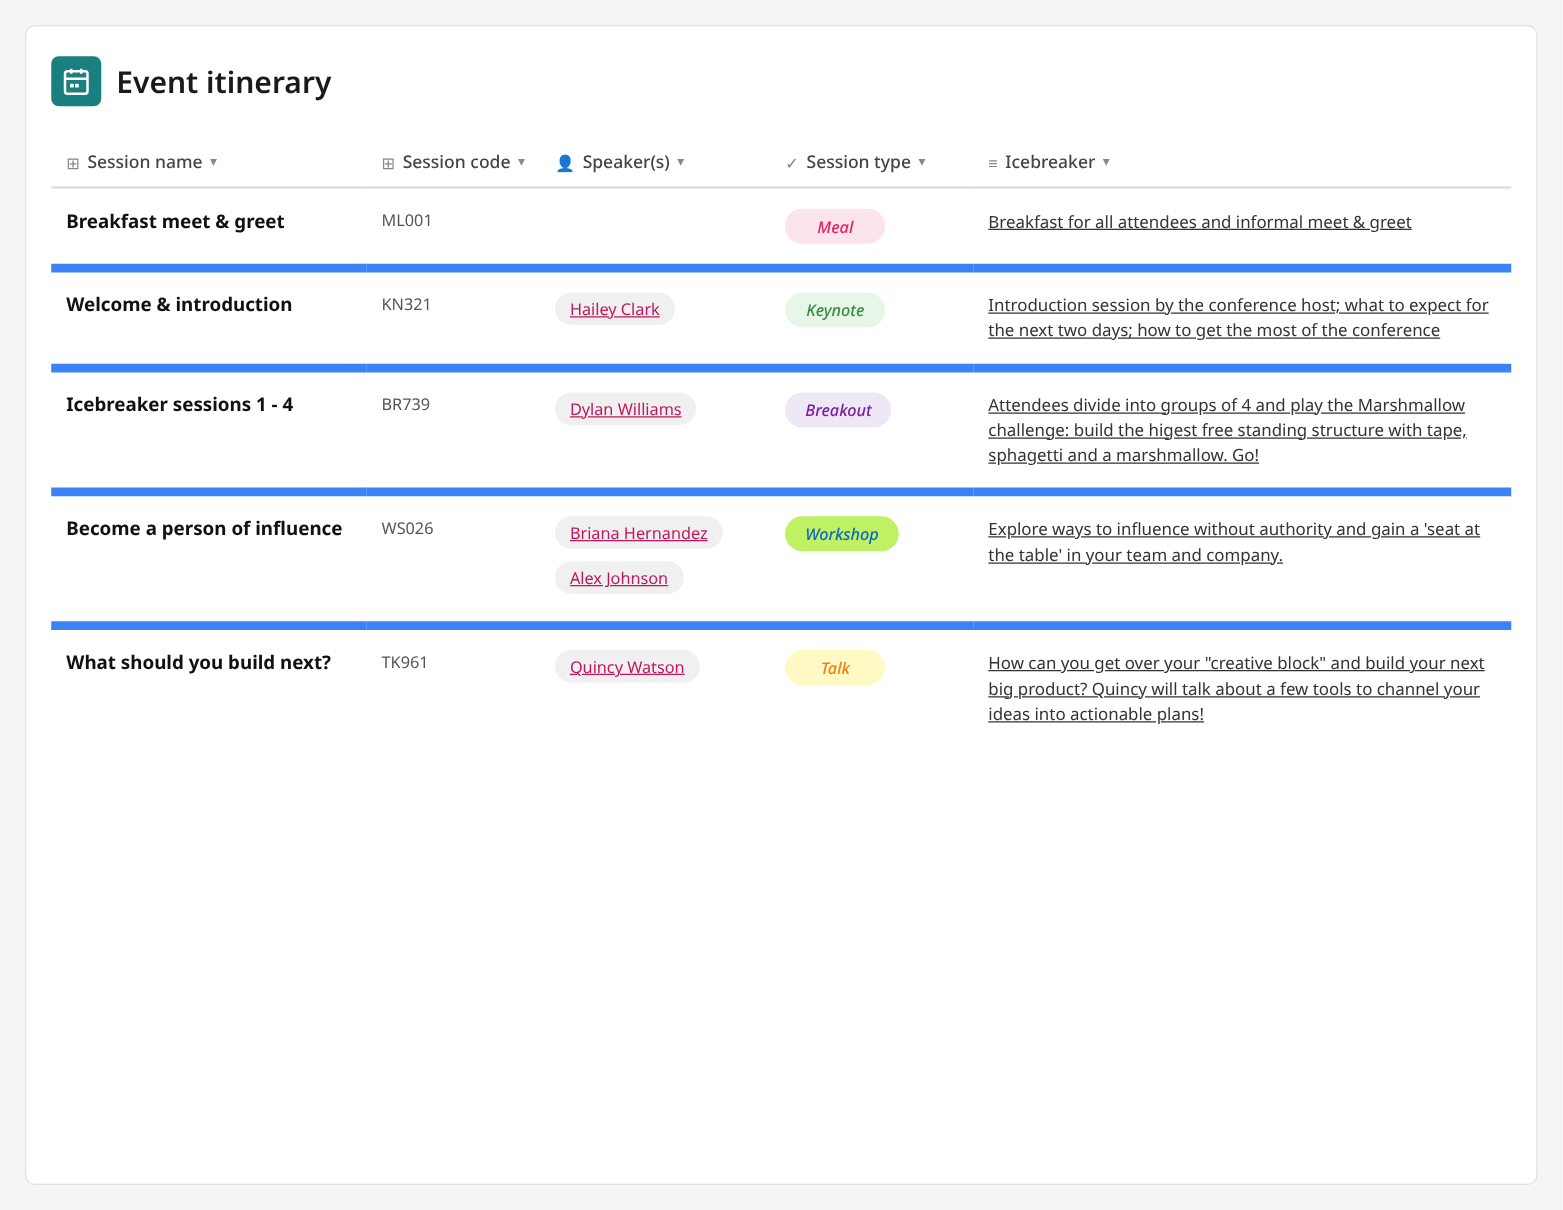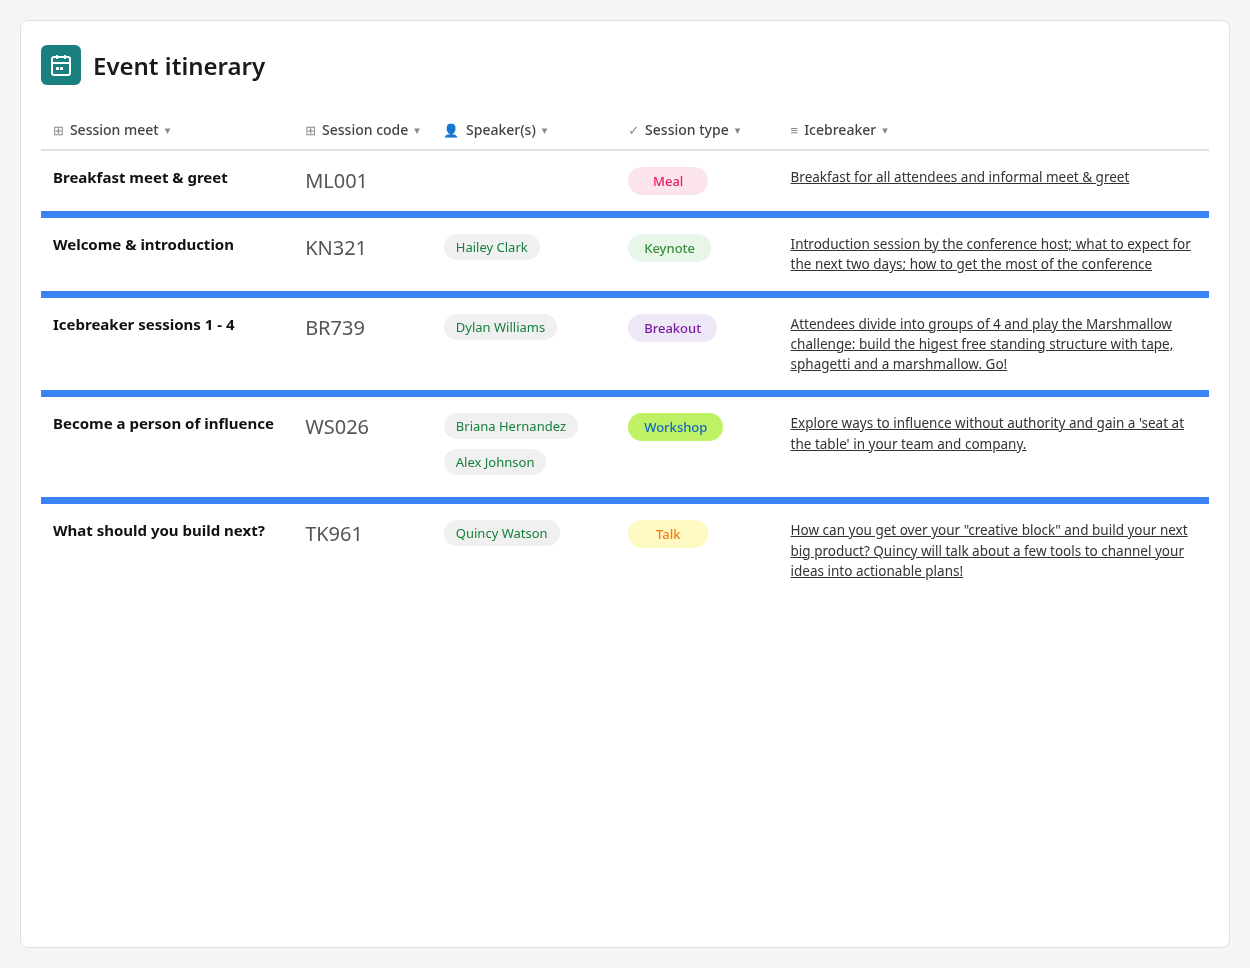--- a/index.html
+++ b/index.html
@@ -88,47 +88,49 @@
       color: #1a1a1a;
     }
     .session-name {
       font-weight: 700;
       font-size: 15px;
       color: #111;
       min-width: 200px;
     }
     .session-code {
       color: #555;
-      font-size: 20px;
+      font-size: 13px;
     }
     .speaker-chip {
       display: inline-flex;
       align-items: center;
       background: #f0f0f0;
       border-radius: 20px;
       padding: 4px 12px;
       font-size: 13px;
-      color: #15803d;
+      color: #be185d;
       margin-bottom: 6px;
+      text-decoration: underline;
     }
     .speakers-cell {
       display: flex;
       flex-direction: column;
       align-items: flex-start;
       gap: 4px;
     }
     .badge {
       display: inline-flex;
       align-items: center;
       justify-content: center;
       border-radius: 20px;
       padding: 5px 16px;
       font-size: 13px;
       font-weight: 500;
       min-width: 80px;
+      font-style: italic;
     }
     .badge-meal {
       background: #fce4ec;
       color: #e91e63;
     }
     .badge-keynote {
       background: #e8f5e9;
       color: #388e3c;
     }
     .badge-breakout {
@@ -173,21 +175,21 @@
     </div>
     <h1 class="page-title">Event itinerary</h1>
   </div>
 
   <table class="table">
     <thead>
       <tr>
         <th class="col-name">
           <div class="col-header-inner">
             <span class="col-icon">⊞</span>
-            <span>Session meet</span>
+            <span>Session name</span>
             <span class="chevron-icon">▾</span>
           </div>
         </th>
         <th class="col-code">
           <div class="col-header-inner">
             <span class="col-icon">⊞</span>
             <span>Session code</span>
             <span class="chevron-icon">▾</span>
           </div>
         </th>

